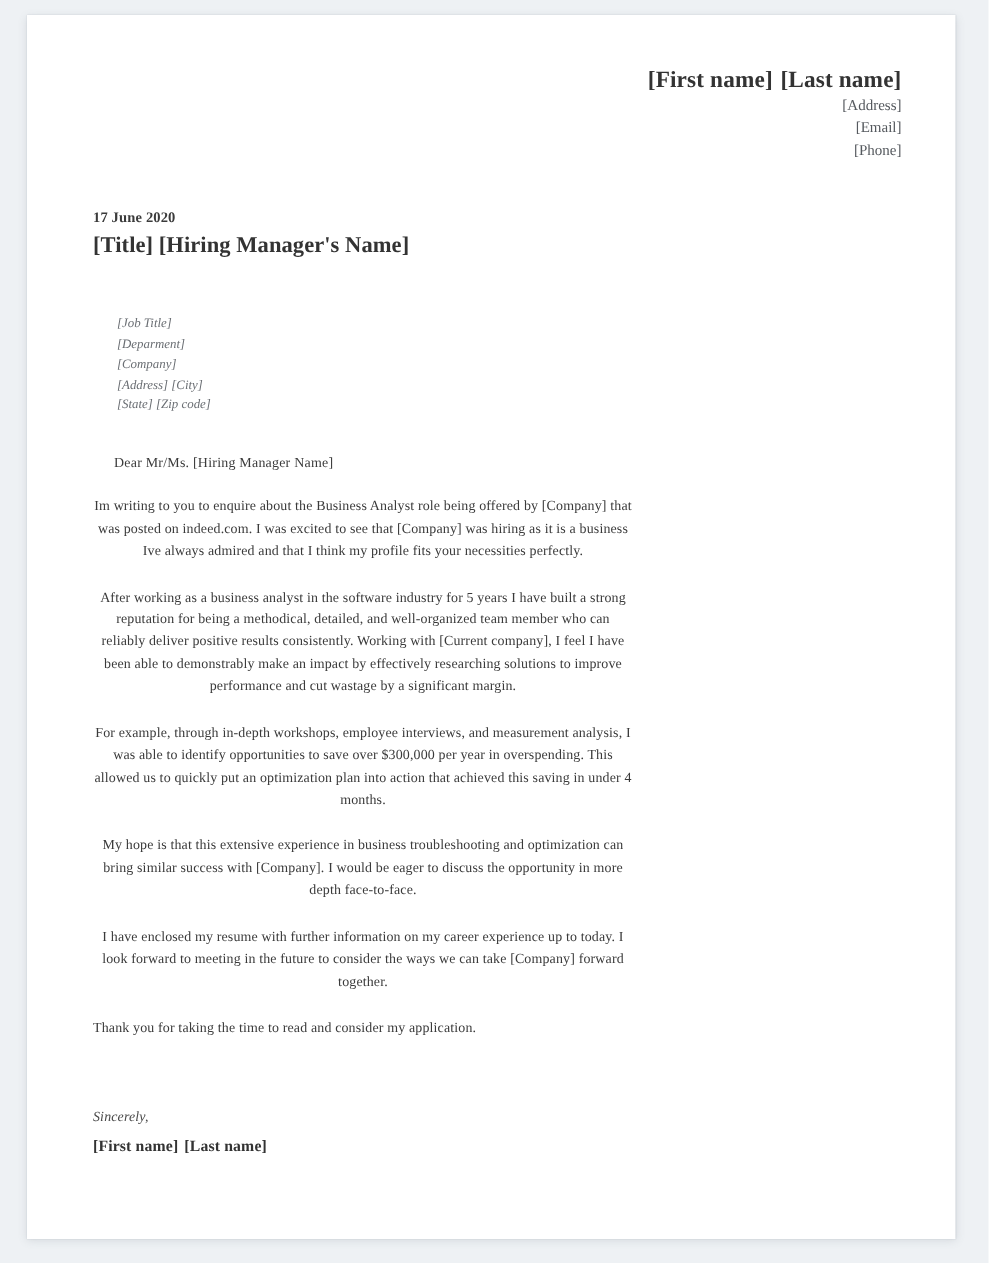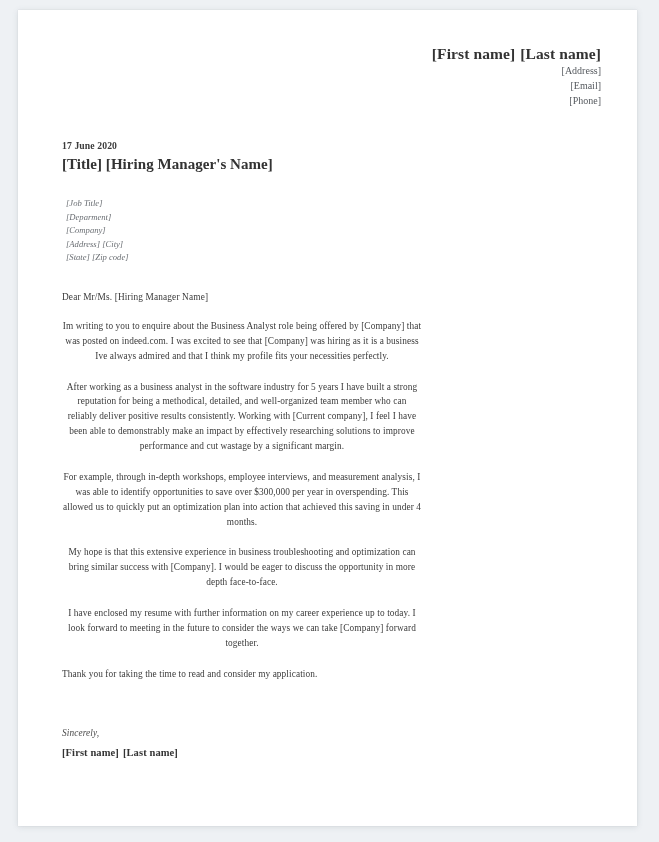--- a/index.html
+++ b/index.html
@@ -75,39 +75,39 @@
     letter-spacing: 0.1px;
     margin: 0 0 4px 0;
   }
 
   .recipient-title {
     font-size: 15px;
     font-weight: bold;
     color: #333333;
     letter-spacing: 0.05px;
     line-height: 1.2;
-    margin: 0 0 24px 0;
+    margin: 0 0 36px 0;
     white-space: nowrap;
   }
 
   .recipient-address {
-    margin: 0 0 27px 4px;
+    margin: 0 0 27px 16px;
   }
   .recipient-address .addr-line {
     font-size: 8.6px;
     font-style: italic;
     color: #6a6e73;
     line-height: 1.58;
     white-space: nowrap;
   }
 
   .salutation {
     font-size: 9.3px;
     color: #3a3a3a;
-    margin: 0 0 17px 0;
+    margin: 0 0 17px 14px;
     letter-spacing: 0.15px;
   }
 
   .para {
     font-size: 9.3px;
     color: #3a3a3a;
     line-height: 1.60;
     margin: 0 0 16px 0;
     text-align: center;
     letter-spacing: 0.1px;

